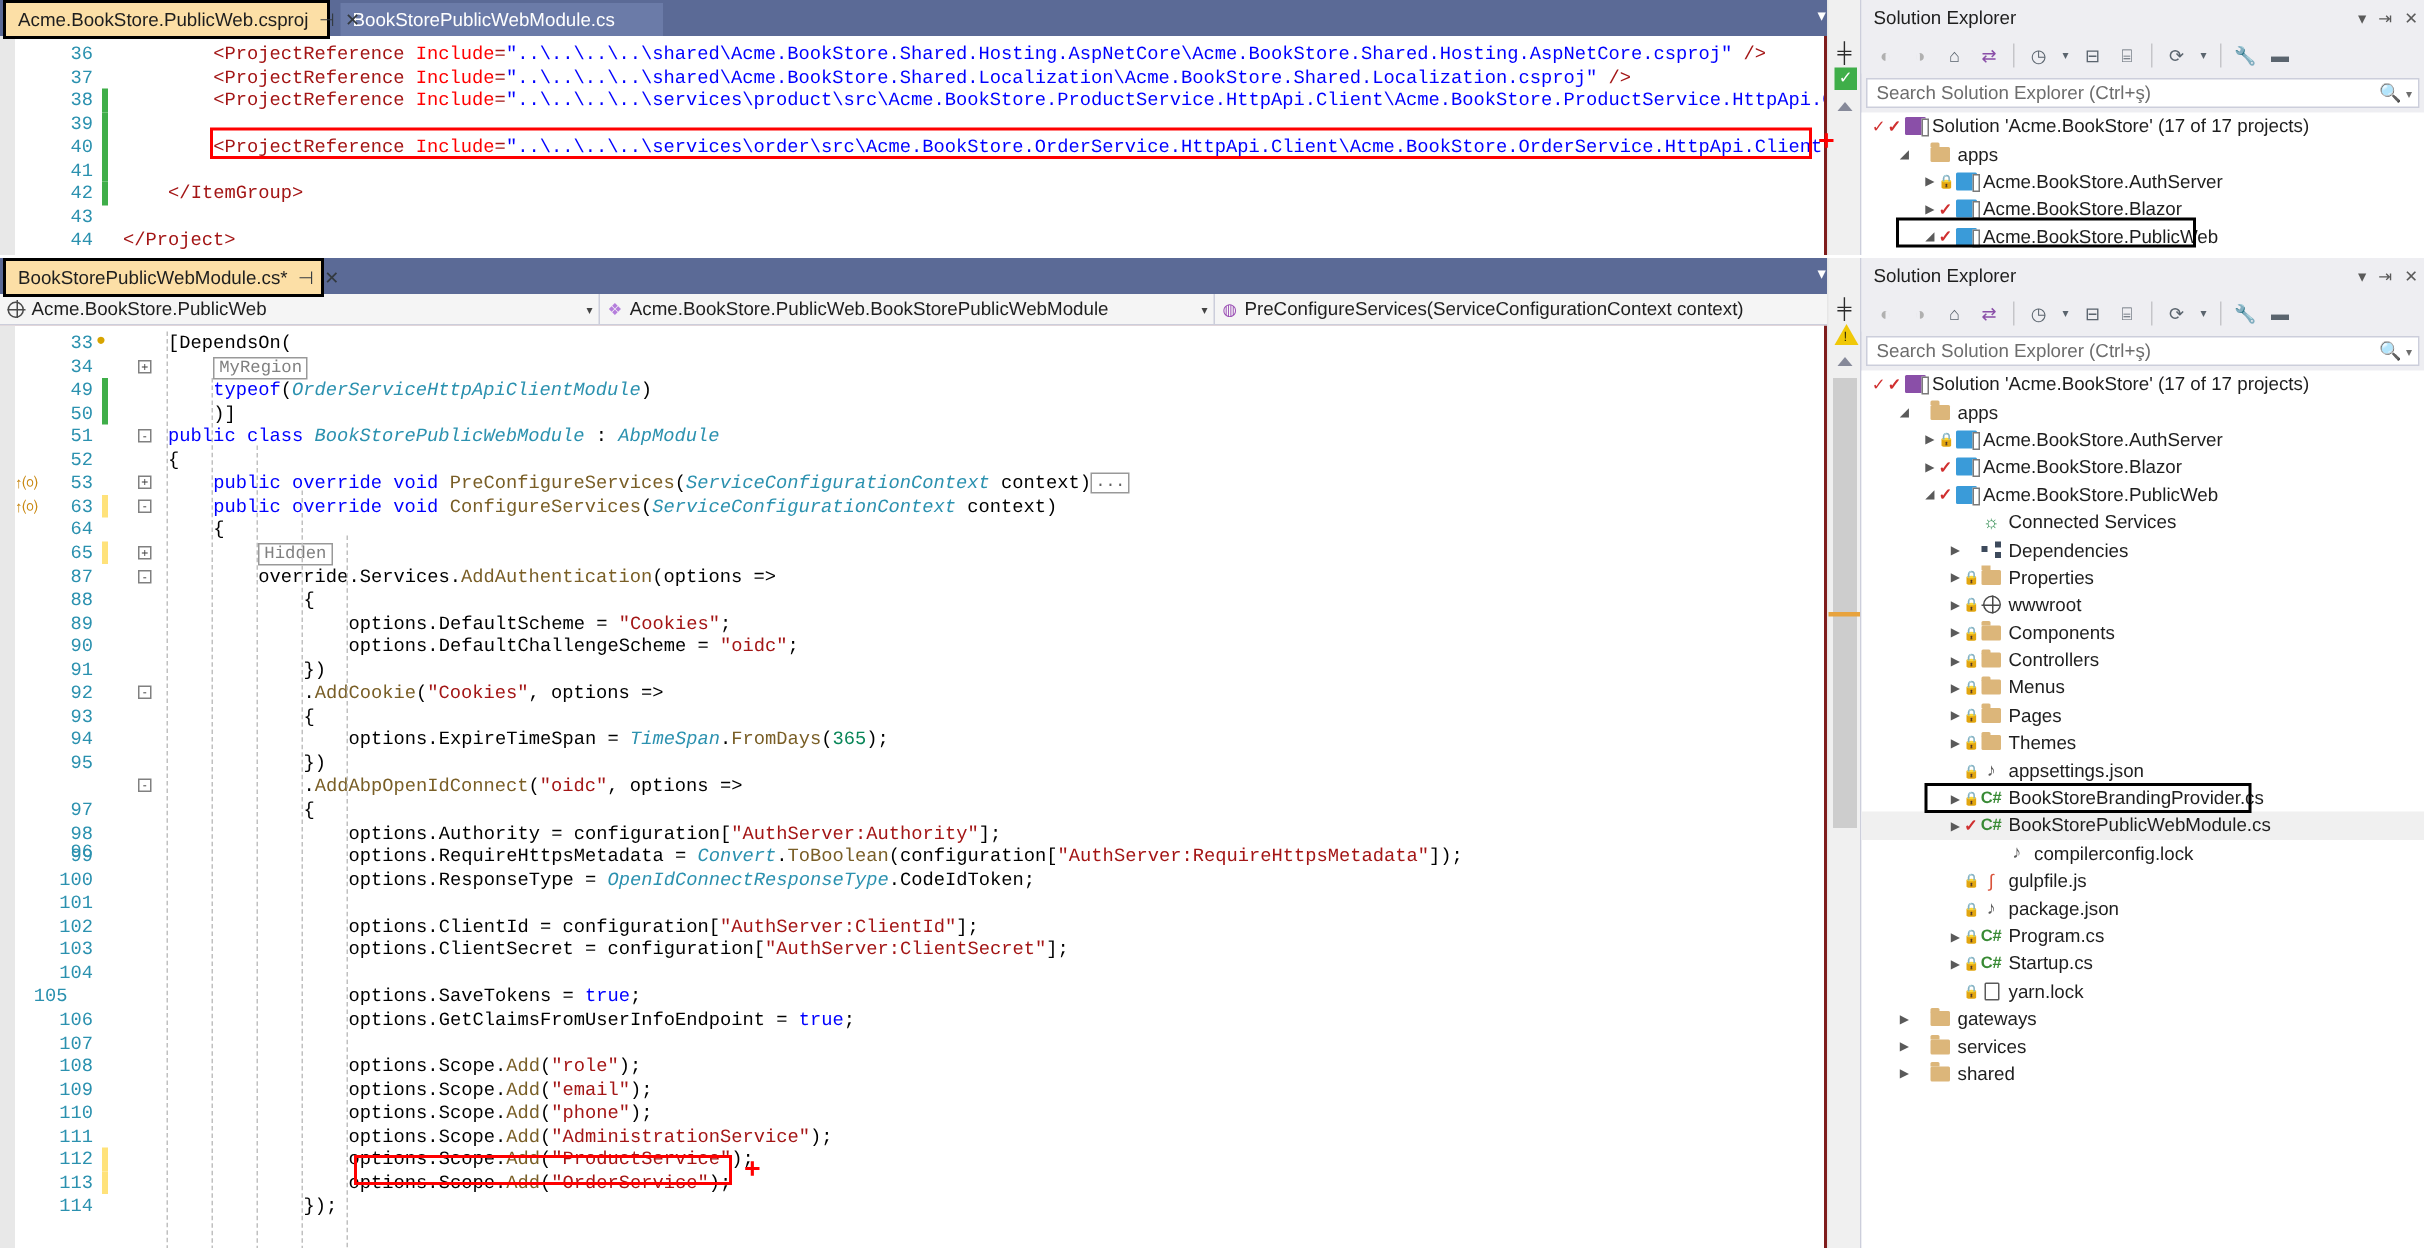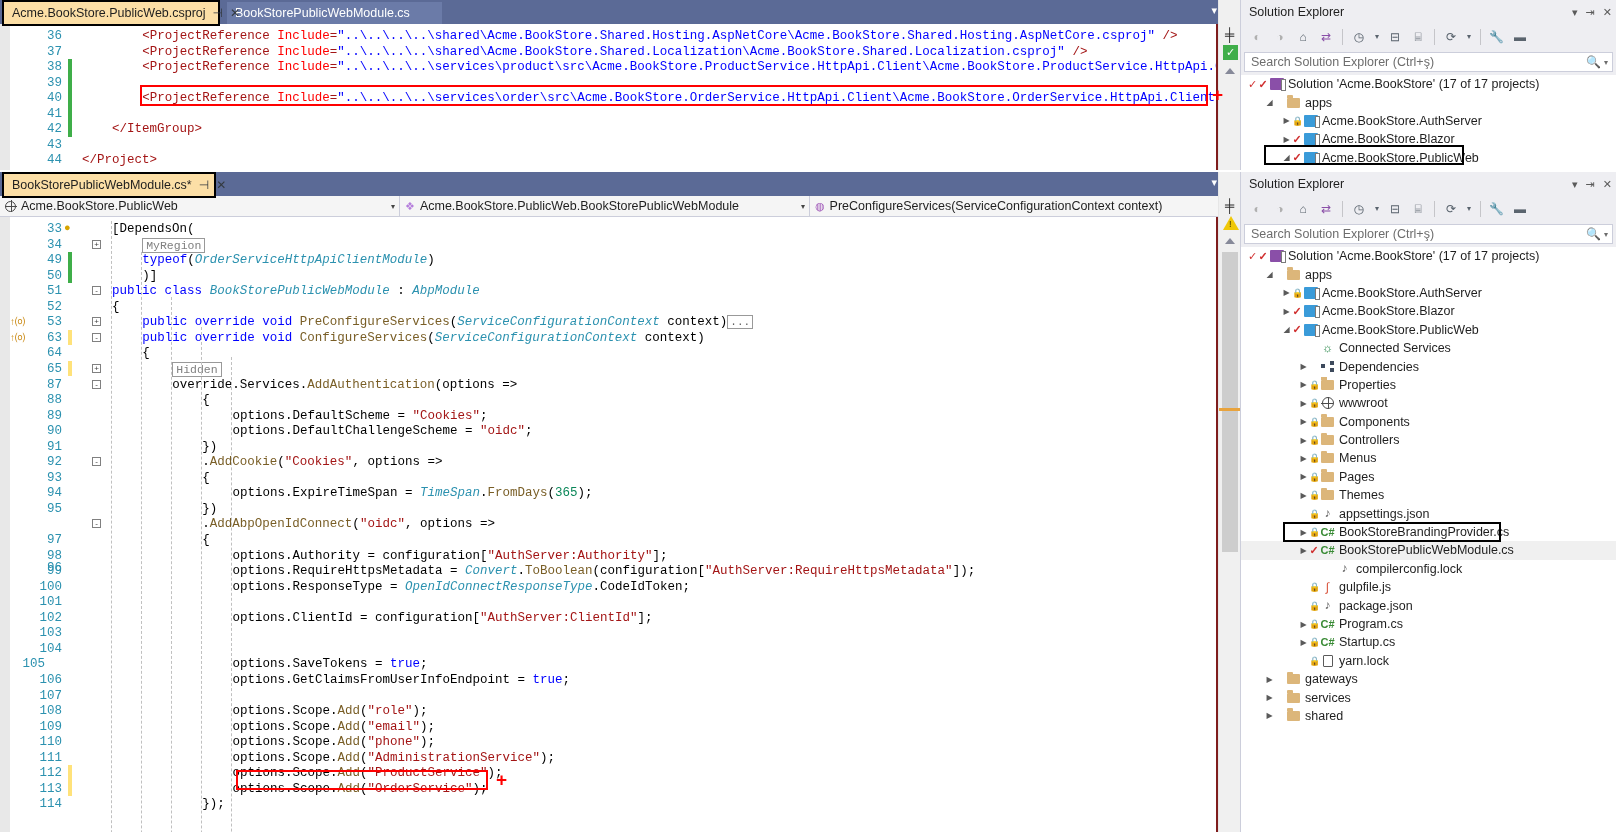--- a/index.html
+++ b/index.html
@@ -427,20 +427,21 @@
           <div class="codetext" style="left: 232.4px; top: 331.55px;"><span class="t-plain">options</span><span class="t-punc">.</span><span class="t-plain">Authority</span><span class="t-plain"> = </span><span class="t-plain">configuration</span><span class="t-punc">[</span><span class="t-str">"AuthServer:Authority"</span><span class="t-punc">];</span></div>
           <div class="lineno" style="left: 26px; width: 36px; top: 347.1px;">99</div>
           <div class="codetext" style="left: 232.4px; top: 347.1px;"><span class="t-plain">options</span><span class="t-punc">.</span><span class="t-plain">RequireHttpsMetadata</span><span class="t-plain"> = </span><span class="t-type">Convert</span><span class="t-punc">.</span><span class="t-meth">ToBoolean</span><span class="t-punc">(</span><span class="t-plain">configuration</span><span class="t-punc">[</span><span class="t-str">"AuthServer:RequireHttpsMetadata"</span><span class="t-punc">]);</span></div>
           <div class="lineno" style="left: 26px; width: 36px; top: 362.65px;">100</div>
           <div class="codetext" style="left: 232.4px; top: 362.65px;"><span class="t-plain">options</span><span class="t-punc">.</span><span class="t-plain">ResponseType</span><span class="t-plain"> = </span><span class="t-type">OpenIdConnectResponseType</span><span class="t-punc">.</span><span class="t-plain">CodeIdToken</span><span class="t-punc">;</span></div>
           <div class="lineno" style="left: 26px; width: 36px; top: 378.2px;">101</div>
           <div class="codetext" style="left: 232.4px; top: 378.2px;"></div>
           <div class="lineno" style="left: 26px; width: 36px; top: 393.75px;">102</div>
           <div class="codetext" style="left: 232.4px; top: 393.75px;"><span class="t-plain">options</span><span class="t-punc">.</span><span class="t-plain">ClientId</span><span class="t-plain"> = </span><span class="t-plain">configuration</span><span class="t-punc">[</span><span class="t-str">"AuthServer:ClientId"</span><span class="t-punc">];</span></div>
           <div class="lineno" style="left: 26px; width: 36px; top: 409.3px;">103</div>
+          <div class="codetext" style="left: 232.4px; top: 409.3px;"><span class="t-plain">options</span><span class="t-punc">.</span><span class="t-plain">ClientSecret</span><span class="t-plain"> = </span><span class="t-plain">configuration</span><span class="t-punc">[</span><span class="t-str">"AuthServer:ClientSecret"</span><span class="t-punc">];</span></div>
           <div class="lineno" style="left: 26px; width: 36px; top: 424.85px;">104</div>
           <div class="codetext" style="left: 232.4px; top: 424.85px;"></div>
           <div class="lineno" style="left: 9px; width: 36px; top: 440.4px;">105</div>
           <div class="codetext" style="left: 232.4px; top: 440.4px;"><span class="t-plain">options</span><span class="t-punc">.</span><span class="t-plain">SaveTokens</span><span class="t-plain"> = </span><span class="t-kw">true</span><span class="t-punc">;</span></div>
           <div class="lineno" style="left: 26px; width: 36px; top: 455.95px;">106</div>
           <div class="codetext" style="left: 232.4px; top: 455.95px;"><span class="t-plain">options</span><span class="t-punc">.</span><span class="t-plain">GetClaimsFromUserInfoEndpoint</span><span class="t-plain"> = </span><span class="t-kw">true</span><span class="t-punc">;</span></div>
           <div class="lineno" style="left: 26px; width: 36px; top: 471.5px;">107</div>
           <div class="codetext" style="left: 232.4px; top: 471.5px;"></div>
           <div class="lineno" style="left: 26px; width: 36px; top: 487.05px;">108</div>
           <div class="codetext" style="left: 232.4px; top: 487.05px;"><span class="t-plain">options</span><span class="t-punc">.</span><span class="t-plain">Scope</span><span class="t-punc">.</span><span class="t-meth">Add</span><span class="t-punc">(</span><span class="t-str">"role"</span><span class="t-punc">);</span></div>

